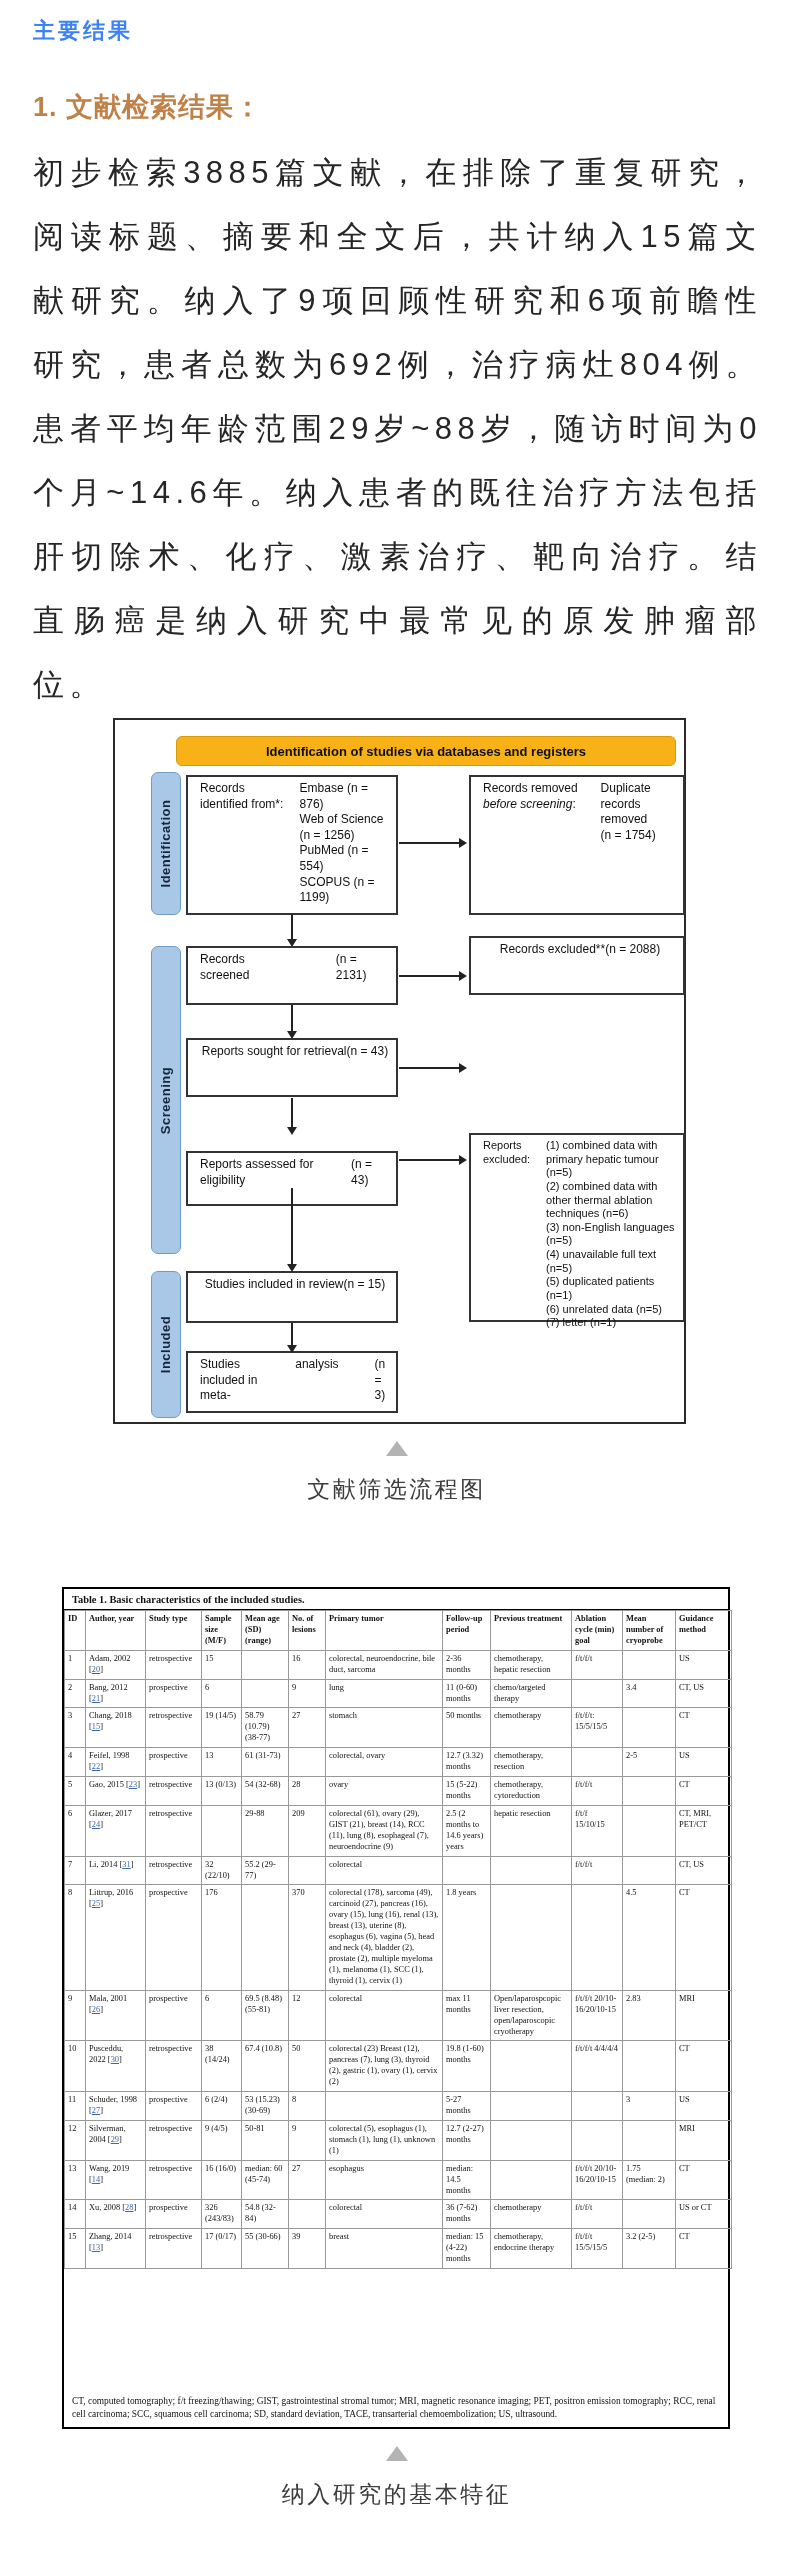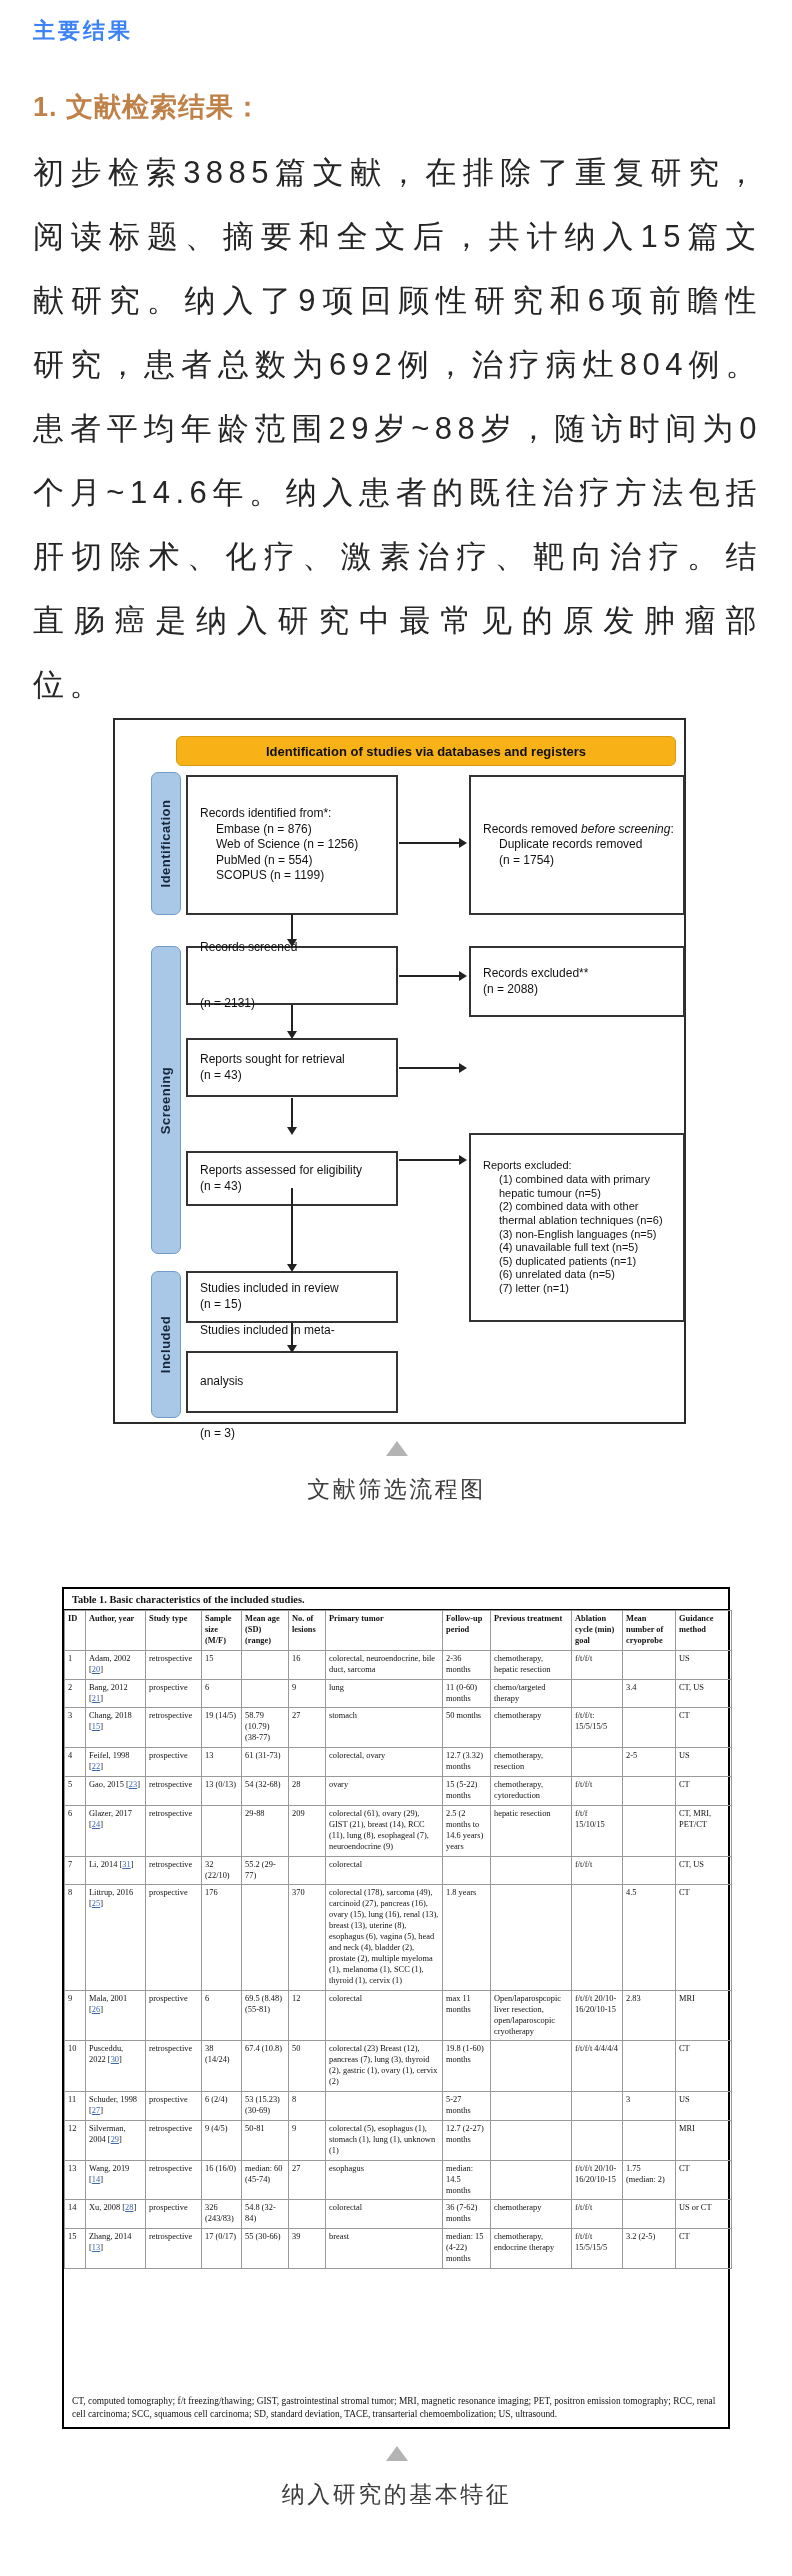--- a/index.html
+++ b/index.html
@@ -24,33 +24,33 @@
     font-weight:bold; font-size:13px; color:#101010; }
   .rail { position:absolute; left:36px; width:30px; background:#a9c7e7;
     border:1px solid #6f9cc9; border-radius:7px; display:flex;
     align-items:center; justify-content:center; }
   .rail span { transform:rotate(-90deg); white-space:nowrap; font-weight:bold;
     font-size:13px; letter-spacing:0.5px; color:#16253a; }
   .rail-id { top:52px; height:143px; }
   .rail-scr { top:226px; height:308px; }
   .rail-inc { top:551px; height:147px; }
   .fbox { position:absolute; border:2px solid #333; background:#fff;
-    display:flex; flex-direction:column; justify-content:center;
+    display:flex; flex-direction:row; justify-content:center;
     padding:4px 6px 4px 12px; line-height:1.3; }
   .fbox .indent { padding-left:16px; }
   .col-l { left:71px; width:212px; }
   .col-r { left:354px; width:216px; }
   .b1 { top:55px; height:140px; }
   .b2 { top:226px; height:59px;gap:40px; }
   .b3 { top:318px; height:59px; }
   .b4 { top:413px; height:55px;margin-top:18px; }
   .b5 { top:551px; height:52px; }
   .b6 { top:631px; height:62px;gap:36px; }
   .r1 { top:55px; height:140px; }
-  .r2 { top:226px; height:71px; }
+  .r2 { top:216px; height:59px; }
   .r3 { top:318px; height:59px; }
   .r4 { top:413px; height:189px; font-size:11px; line-height:1.24; }
   .em { font-style:italic; }
   .arrow-v { position:absolute; width:2px; background:#222; }
   .arrow-v::after { content:''; position:absolute; bottom:-7px; left:-4px;
     border-left:5px solid transparent; border-right:5px solid transparent;
     border-top:8px solid #222; }
   .arrow-h { position:absolute; height:2px; background:#222; }
   .arrow-h::after { content:''; position:absolute; right:-7px; top:-4px;
     border-top:5px solid transparent; border-bottom:5px solid transparent;

